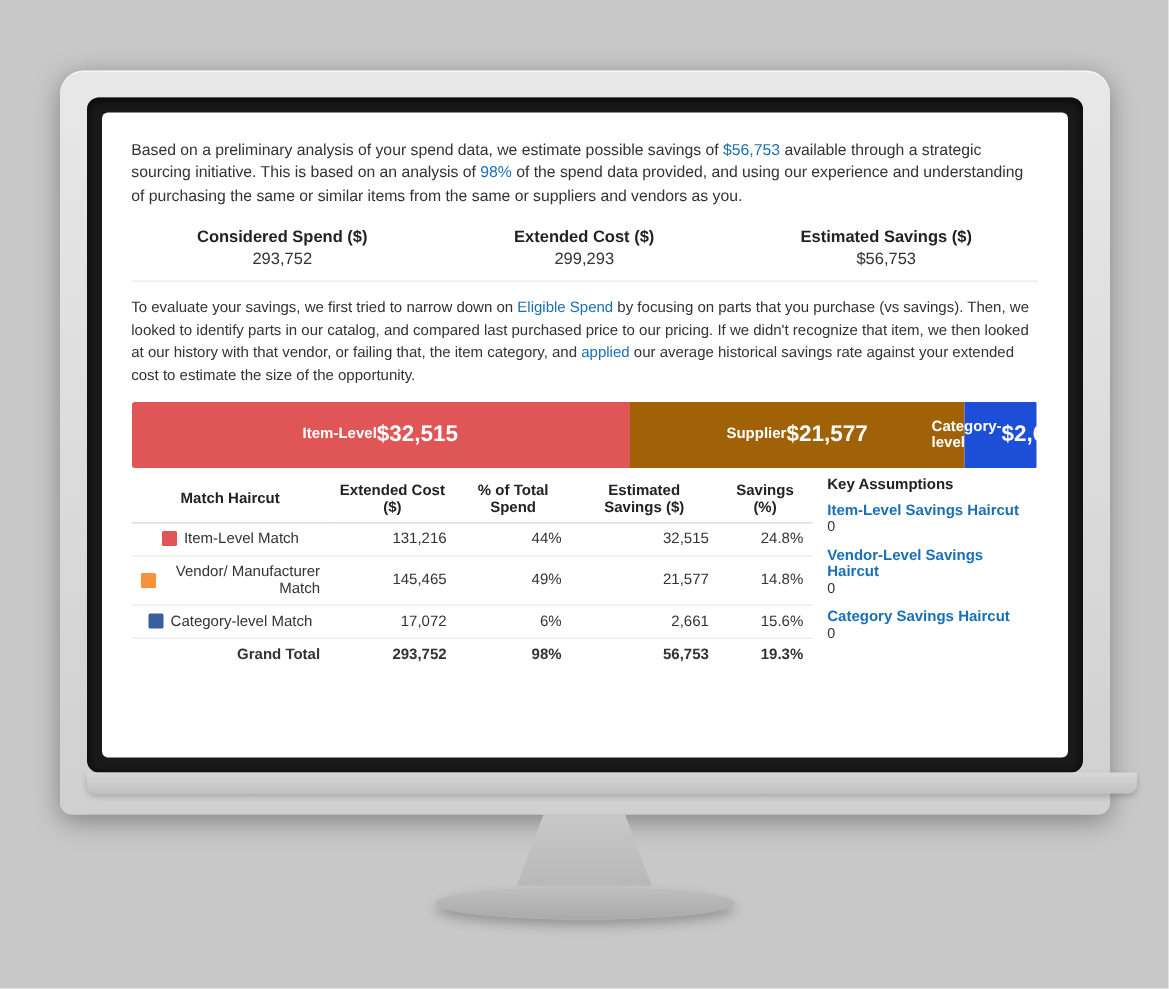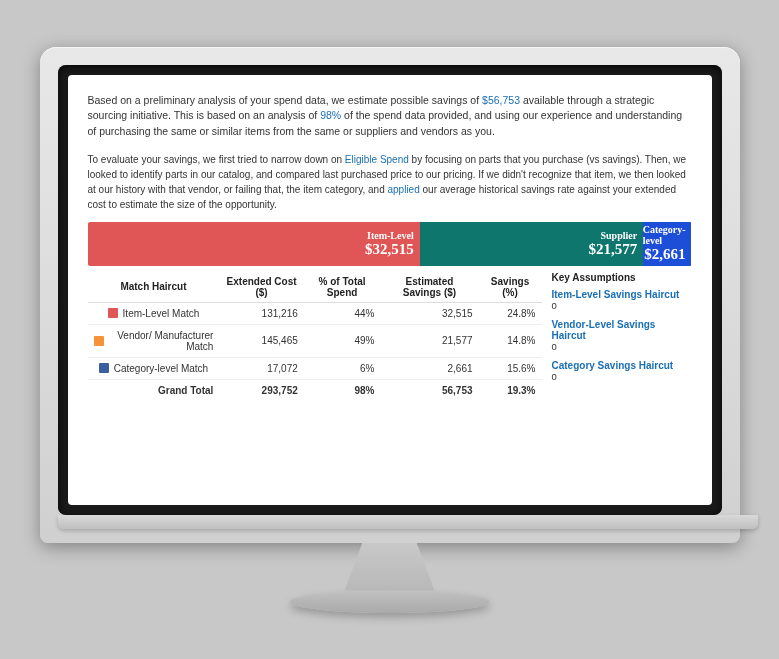--- a/index.html
+++ b/index.html
@@ -120,28 +120,27 @@
     .bar-chart-row {
       display: flex;
       height: 44px;
       margin-bottom: 6px;
       border-radius: 2px;
       overflow: hidden;
     }
 
     .bar-item {
       display: flex;
-      flex-direction: column;
+      flex-direction: row;
       justify-content: center;
-      align-items: flex-end;
+      align-items: center;
       font-size: 10px;
       font-weight: bold;
       color: #fff;
       padding: 2px 6px;
-      font-family: Liberation Serif, serif;
     }
 
     .bar-item-label { font-size: 10px; font-weight: bold; }
     .bar-item-value { font-size: 15px; }
 
     
     .data-table {
       width: 100%;
       border-collapse: collapse;
       font-size: 10px;
@@ -226,31 +225,45 @@
 
 <div class="monitor-wrapper">
   <div class="monitor-body">
     <div class="screen-bezel">
       <div class="screen">
 
         <p class="intro-text">
           <span>Based on a preliminary analysis of your spend data, we estimate possible savings of </span><span class="highlight-blue">$56,753</span><span> available through a strategic sourcing initiative. This is based on an analysis of </span><span class="highlight-blue">98%</span><span> of the spend data provided, and using our experience and understanding of purchasing the same or similar items from the same or suppliers and vendors as you.</span>
         </p>
 
+        <div class="summary-row">
+          <div class="summary-col">
+            <div class="summary-col-label">Considered Spend ($)</div>
+            <div class="summary-col-value">293,752</div>
+          </div>
+          <div class="summary-col">
+            <div class="summary-col-label">Extended Cost ($)</div>
+            <div class="summary-col-value">299,293</div>
+          </div>
+          <div class="summary-col">
+            <div class="summary-col-label">Estimated Savings ($)</div>
+            <div class="summary-col-value">$56,753</div>
+          </div>
+        </div>
 
         <p class="mid-text">
           <span>To evaluate your savings, we first tried to narrow down on </span><span class="highlight-blue">Eligible Spend</span><span> by focusing on parts that you purchase (vs savings). Then, we looked to identify parts in our catalog, and compared last purchased price to our pricing. If we didn't recognize that item, we then looked at our history with that vendor, or failing that, the item category, and </span><span class="highlight-blue">applied</span><span> our average historical savings rate against your extended cost to estimate the size of the opportunity.</span>
         </p>
 
         <div class="bar-chart-row">
           <div class="bar-item" style="background-color: #e05555; width: 55%;">
             <span class="bar-item-label">Item-Level</span>
             <span class="bar-item-value">$32,515</span>
           </div>
-          <div class="bar-item" style="background-color: #0f766e; width: 37%;">
+          <div class="bar-item" style="background-color: #a16207; width: 37%;">
             <span class="bar-item-label">Supplier</span>
             <span class="bar-item-value">$21,577</span>
           </div>
           <div class="bar-item" style="background-color: #1d4ed8; width: 8%; font-size:8px;">
             <span class="bar-item-label">Category-level</span>
             <span class="bar-item-value">$2,661</span>
           </div>
         </div>
 
         <div class="main-content-area">

